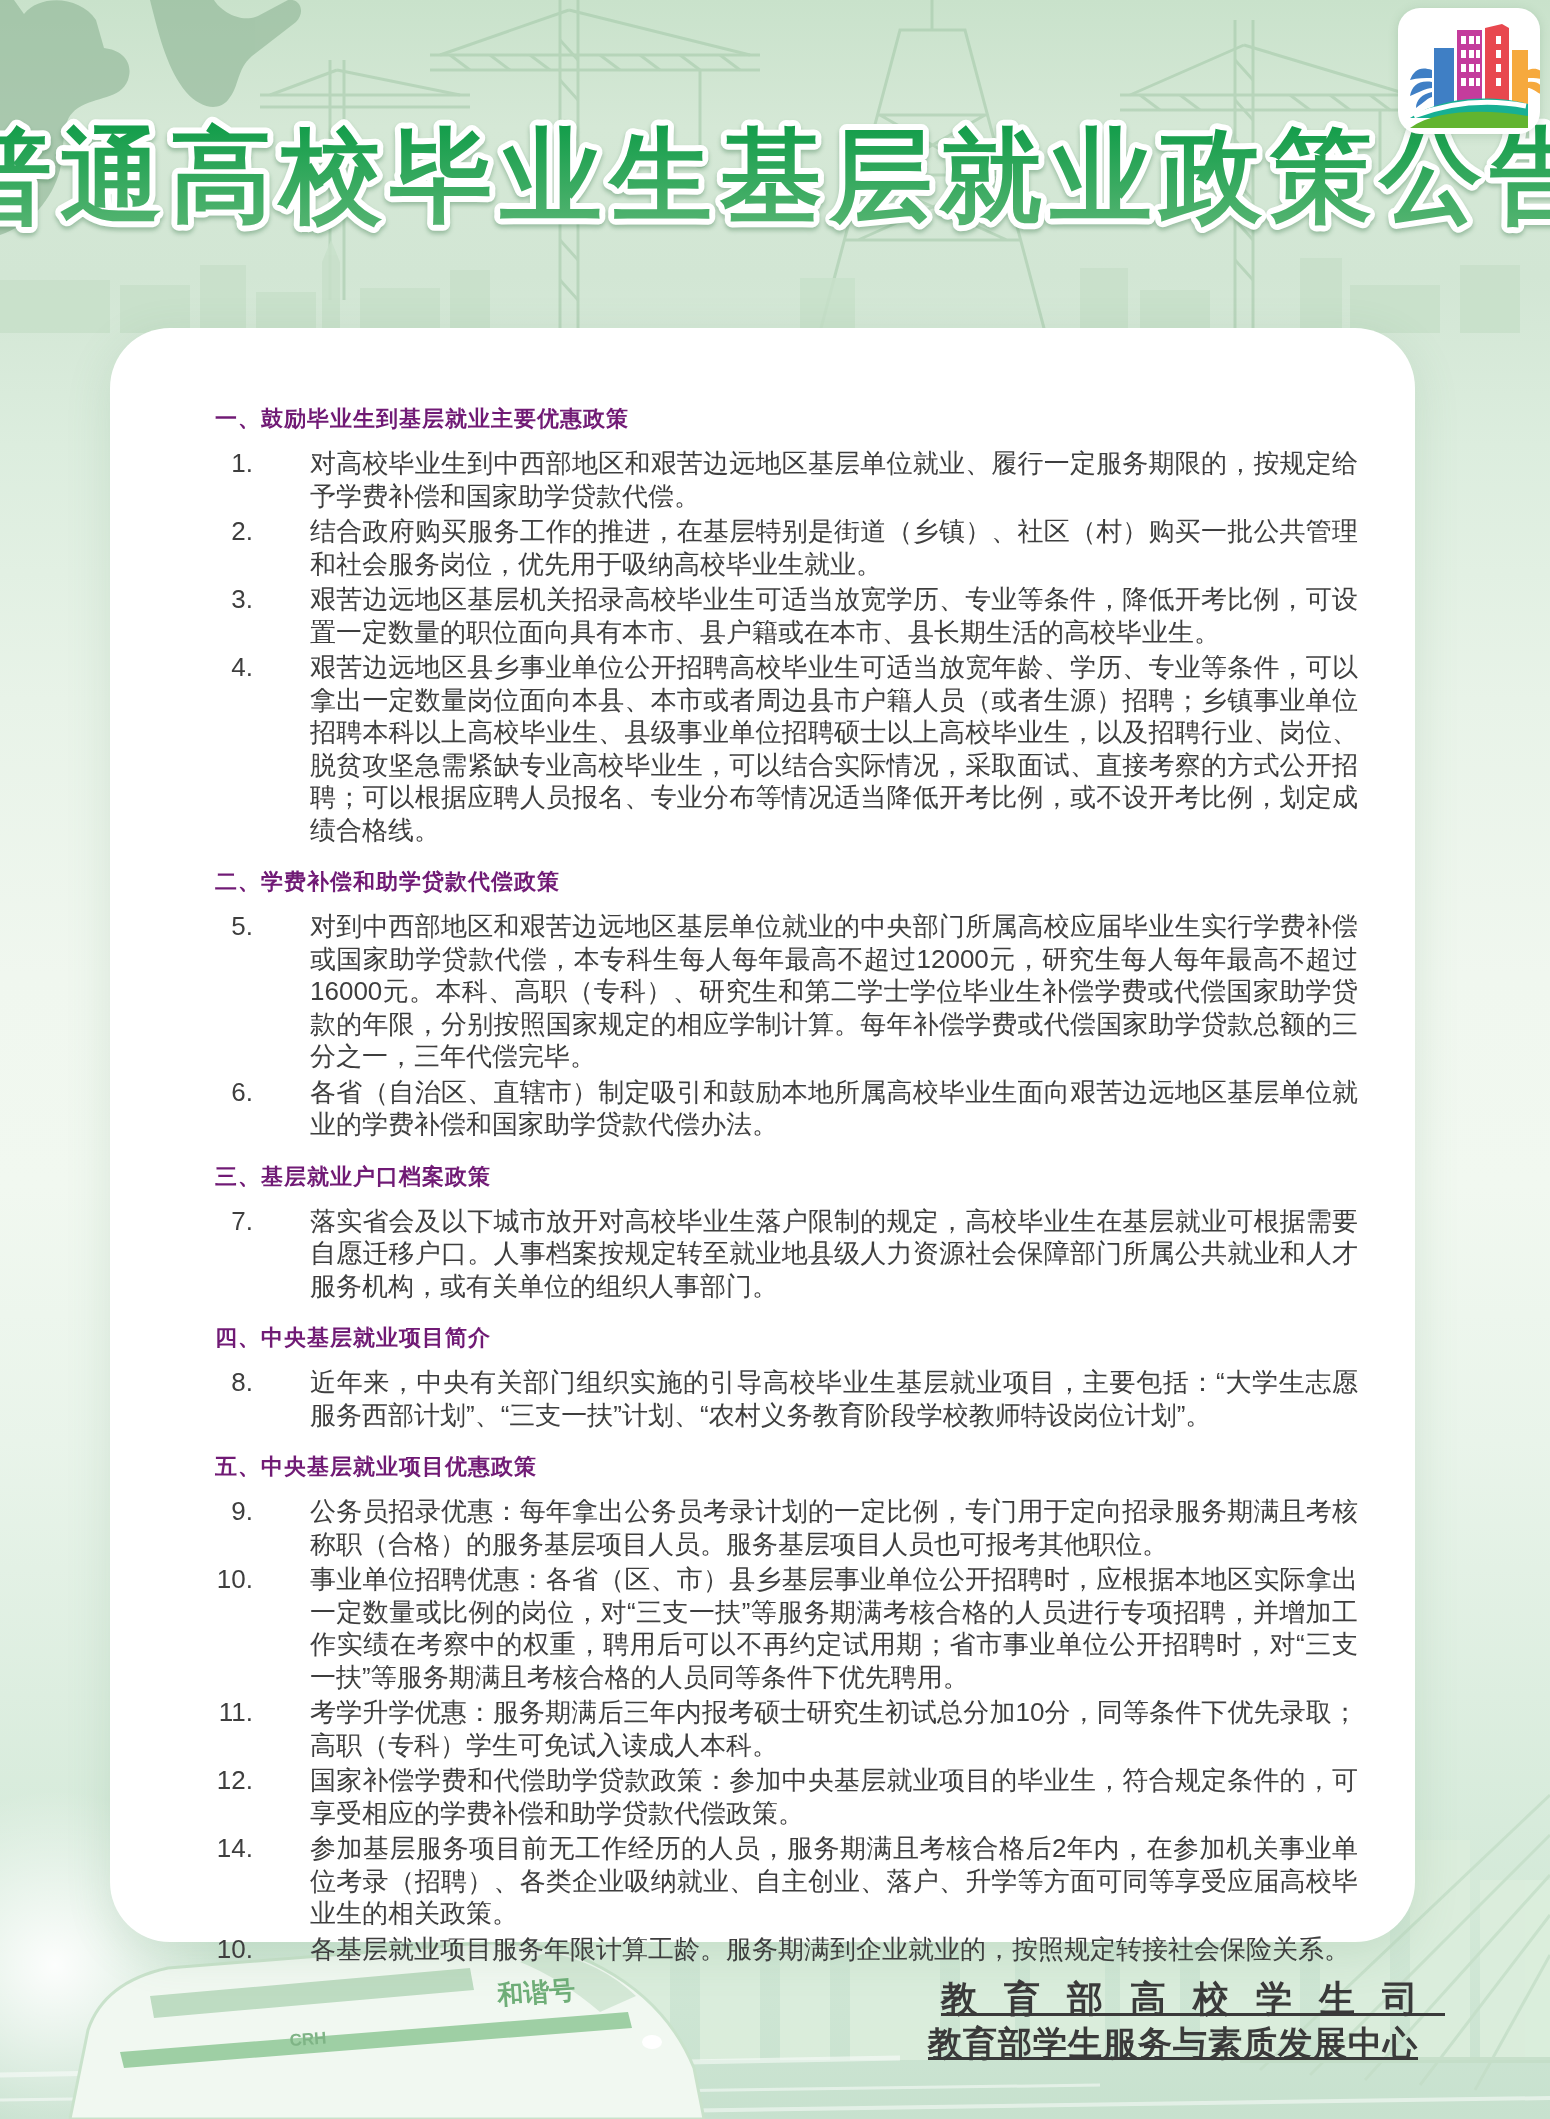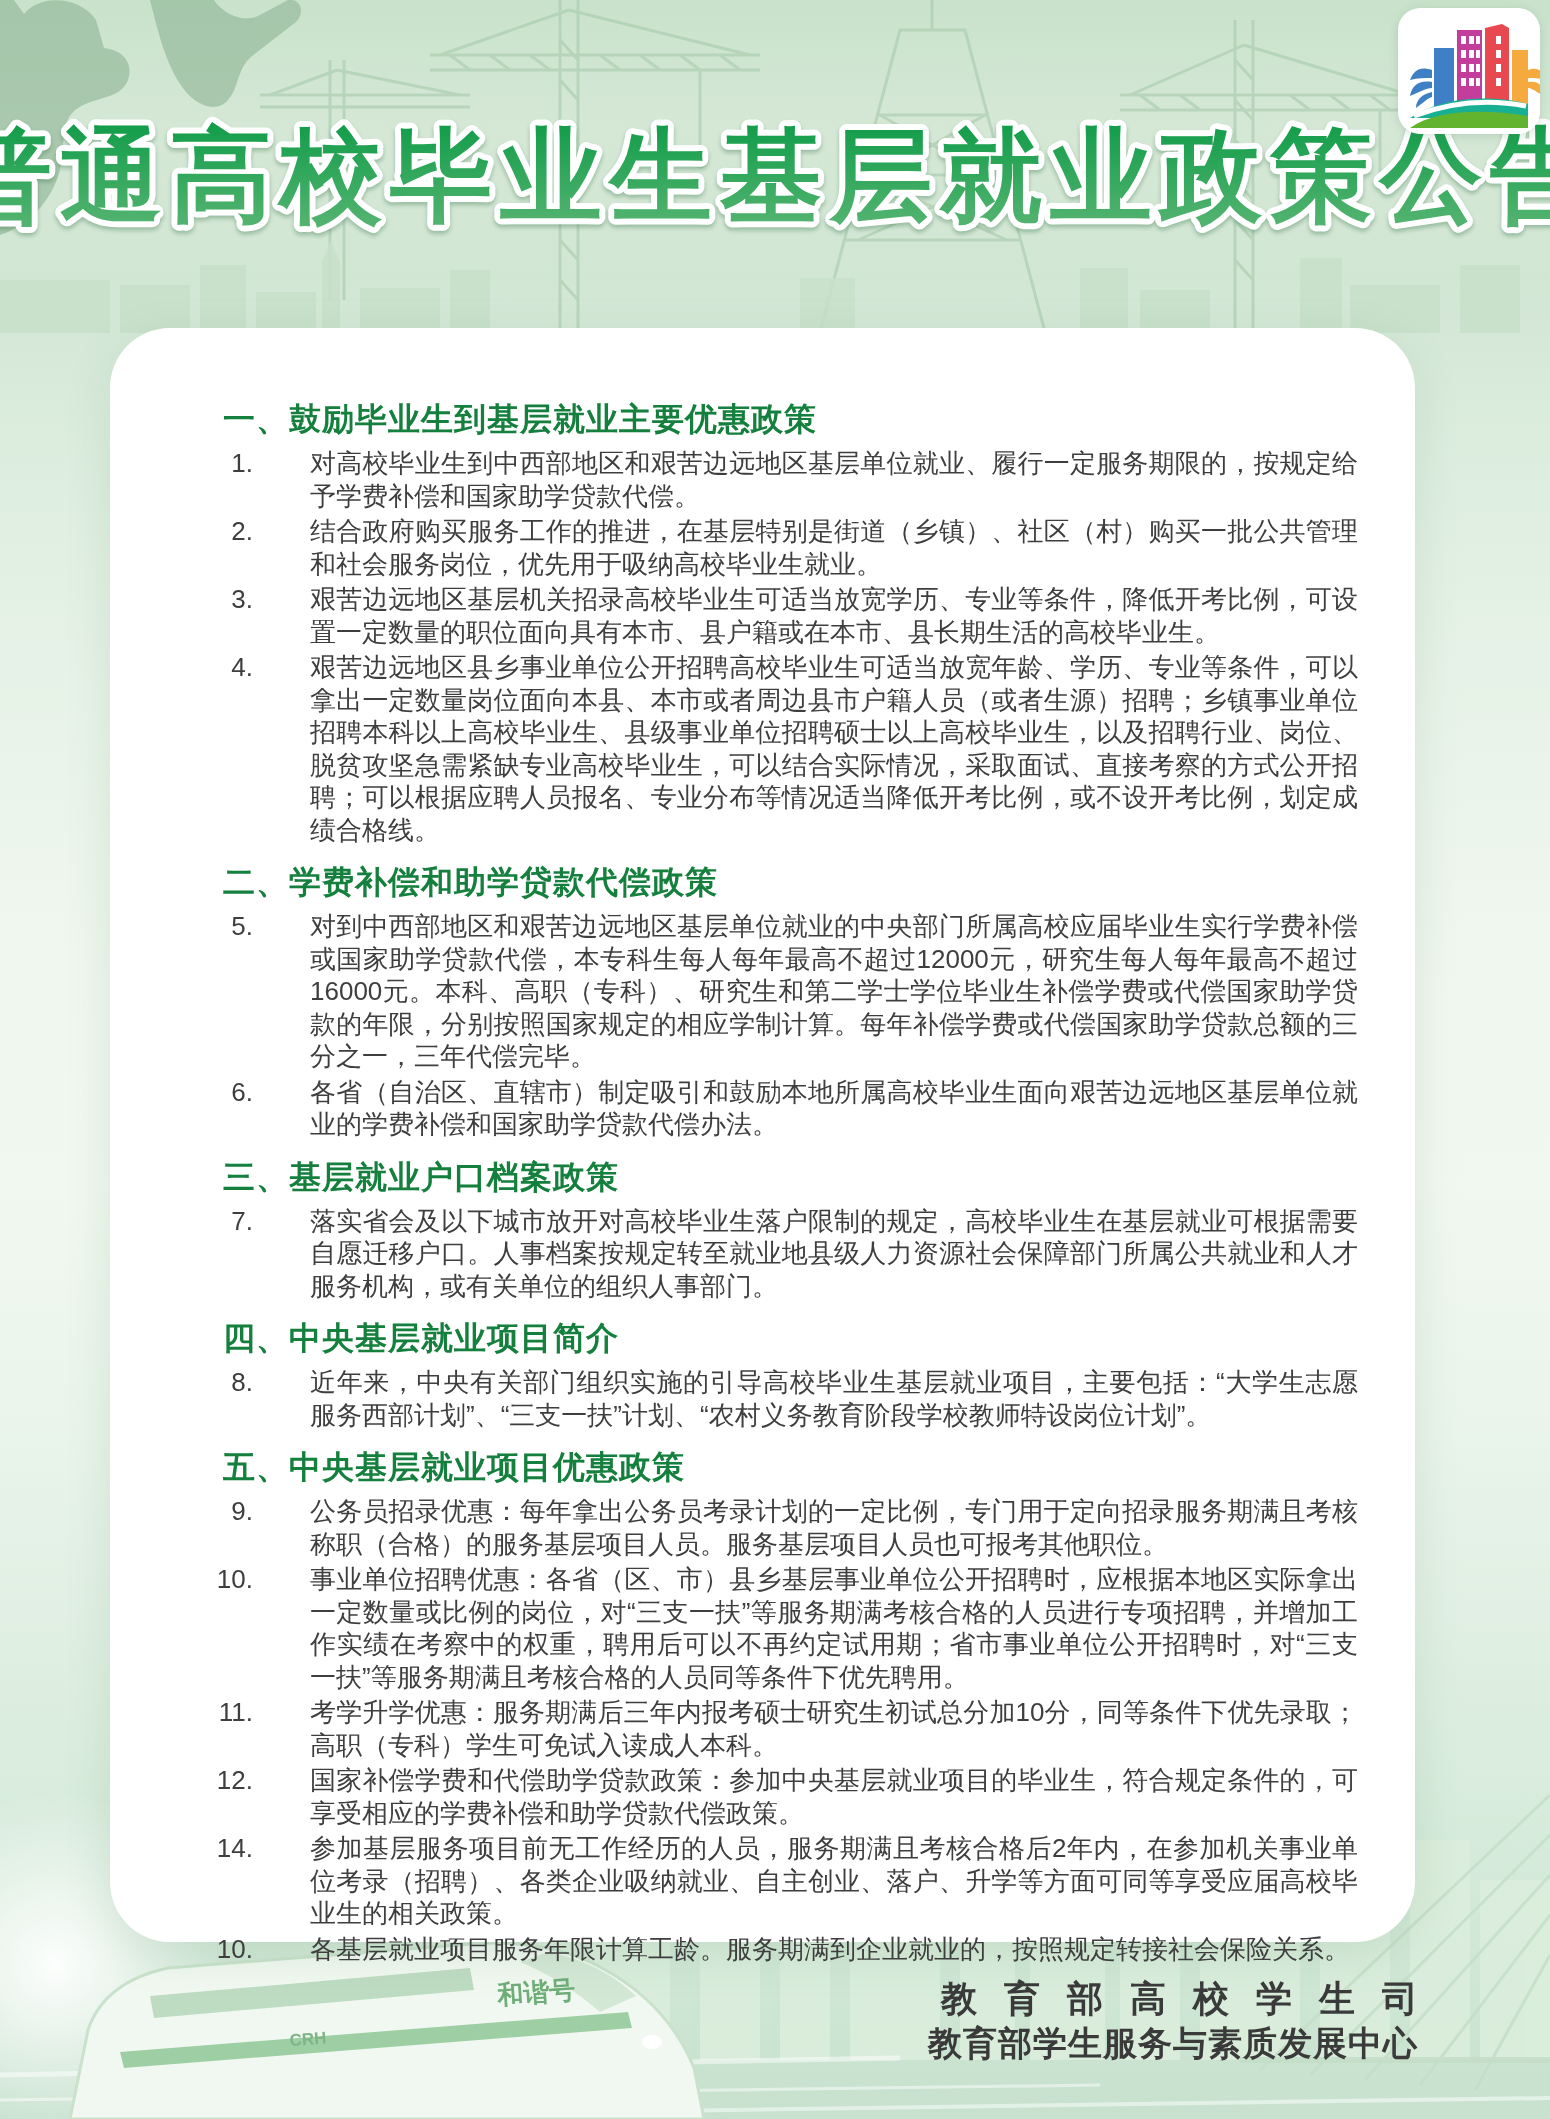--- a/index.html
+++ b/index.html
@@ -26,41 +26,41 @@
   }
   
   .card{
     position:absolute;left:110px;top:328px;width:1305px;height:1614px;z-index:2;
     background:#ffffff;border-radius:60px;
     box-shadow:0 12px 45px rgba(90,140,100,.16);
     box-sizing:border-box;
     padding:73px 57px 0 105px;
   }
   .card h2{
-    margin:18px 0 10px 8px;
-    font-size:32px;line-height:36px;font-weight:700;letter-spacing:1px;
-    color:#15803d;
+    margin:18px 0 10px 0;
+    font-size:22px;line-height:36px;font-weight:700;letter-spacing:1px;
+    color:#701a75;
   }
   .card section:first-child h2{margin-top:0;}
   .item{
     display:flex;align-items:flex-start;
     margin-bottom:3px;
     font-size:26px;line-height:32.5px;color:#3e3e3e;
   }
   .item .num{
     flex:0 0 47px;box-sizing:border-box;
     text-align:right;padding-right:9px;
   }
   .item .txt{
     flex:1;text-align:justify;text-justify:inter-ideograph;margin-left:48px;
   }
   
   .footer{
     position:absolute;right:132px;top:1978px;z-index:2;
-    color:#3a3a3a;text-align:right;
+    color:#3a3a3a;text-align:right;text-decoration:underline;
   }
   .footer .f1{
     font-size:36px;line-height:42px;font-weight:600;
     letter-spacing:27px;margin-right:-27px;white-space:nowrap;
   }
   .footer .f2{
     font-size:34px;line-height:42px;font-weight:600;
     letter-spacing:1px;margin-top:2px;white-space:nowrap;text-align:center;
   }
 </style>

